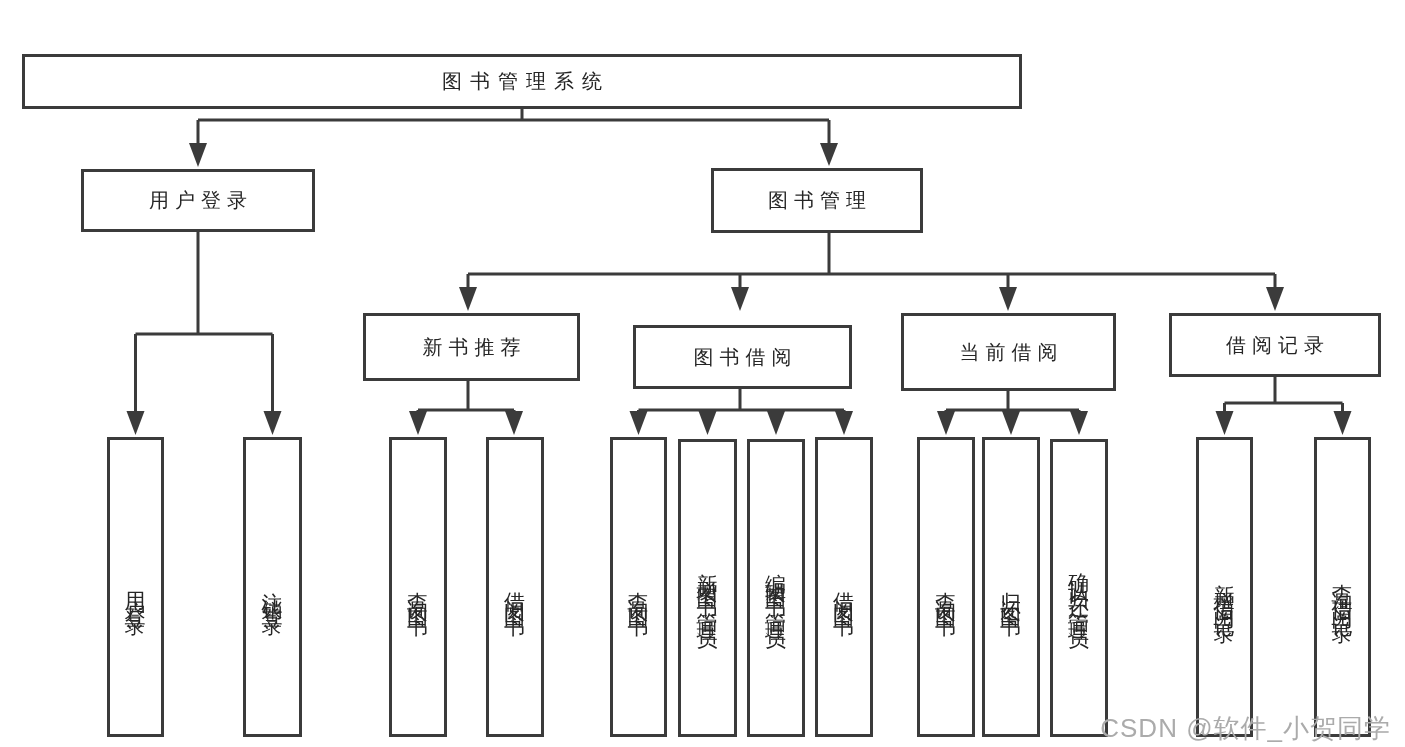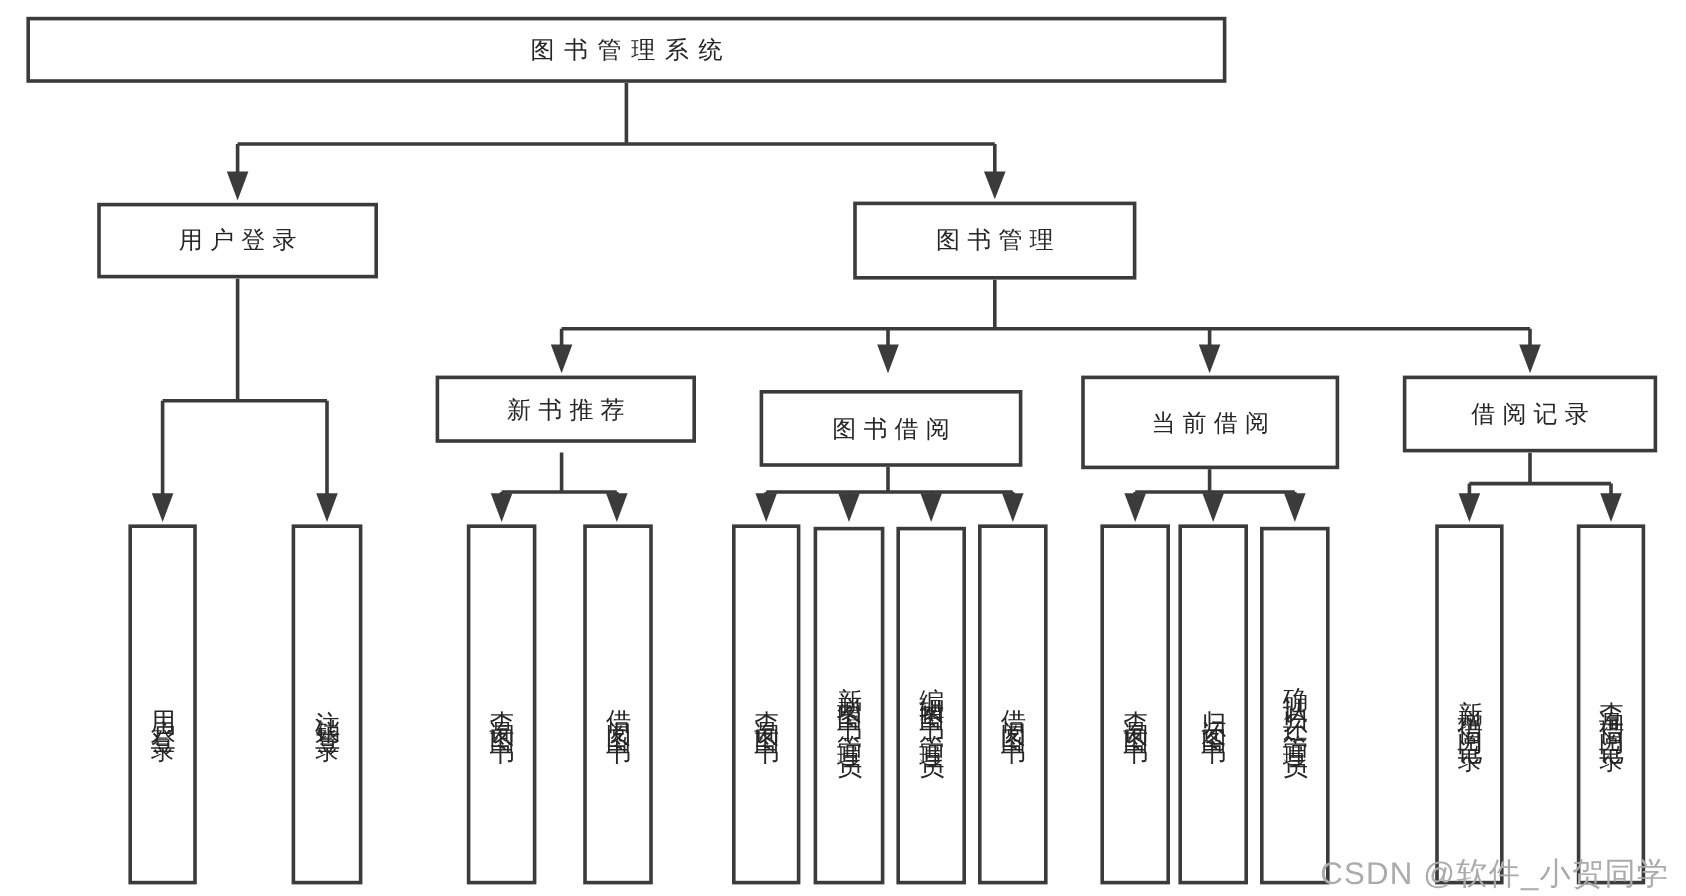--- a/index.html
+++ b/index.html
@@ -37,20 +37,21 @@
   }
   .hnode {
     font-size: 20px;
     letter-spacing: 6px;
     padding-left: 6px; 
     white-space: nowrap;
   }
   .hnode.title {
     letter-spacing: 8px;
     padding-left: 8px;
+    margin-top: 40px;
   }
   .vnode {
     writing-mode: vertical-rl;
     text-orientation: upright;
     font-size: 21px;
     letter-spacing: 8px;
     padding-top: 8px; 
     line-height: 1;
   }
   .watermark {
@@ -112,23 +113,23 @@
       <polygon points="1070,411 1088,411 1079,435"></polygon>
 
       <polygon points="1215.5,411 1233.5,411 1224.5,435"></polygon>
       <polygon points="1333.5,411 1351.5,411 1342.5,435"></polygon>
     </g>
   </svg>
 
   <div class="node hnode title" style="left:22px; top:14px; width:1000px; height:55px;">图书管理系统</div>
 
   <div class="node hnode" style="left:81px; top:169px; width:234px; height:63px;">用户登录</div>
-  <div class="node hnode" style="left:711px; top:168px; width:236px; height:65px;">图书管理</div>
+  <div class="node hnode" style="left:711px; top:168px; width:212px; height:65px;">图书管理</div>
 
-  <div class="node hnode" style="left:363px; top:313px; width:217px; height:56px;">新书推荐</div>
+  <div class="node hnode" style="left:363px; top:313px; width:217px; height:68px;">新书推荐</div>
   <div class="node hnode" style="left:633px; top:325px; width:219px; height:64px;">图书借阅</div>
   <div class="node hnode" style="left:901px; top:313px; width:215px; height:78px;">当前借阅</div>
   <div class="node hnode" style="left:1169px; top:313px; width:212px; height:64px;">借阅记录</div>
 
   <div class="node vnode" style="left:107px; top:437px; width:57px; height:300px;">用户登录</div>
   <div class="node vnode" style="left:243px; top:437px; width:59px; height:300px;">注销登录</div>
 
   <div class="node vnode" style="left:389px; top:437px; width:58px; height:300px;">查询图书</div>
   <div class="node vnode" style="left:486px; top:437px; width:58px; height:300px;">借阅图书</div>
 

